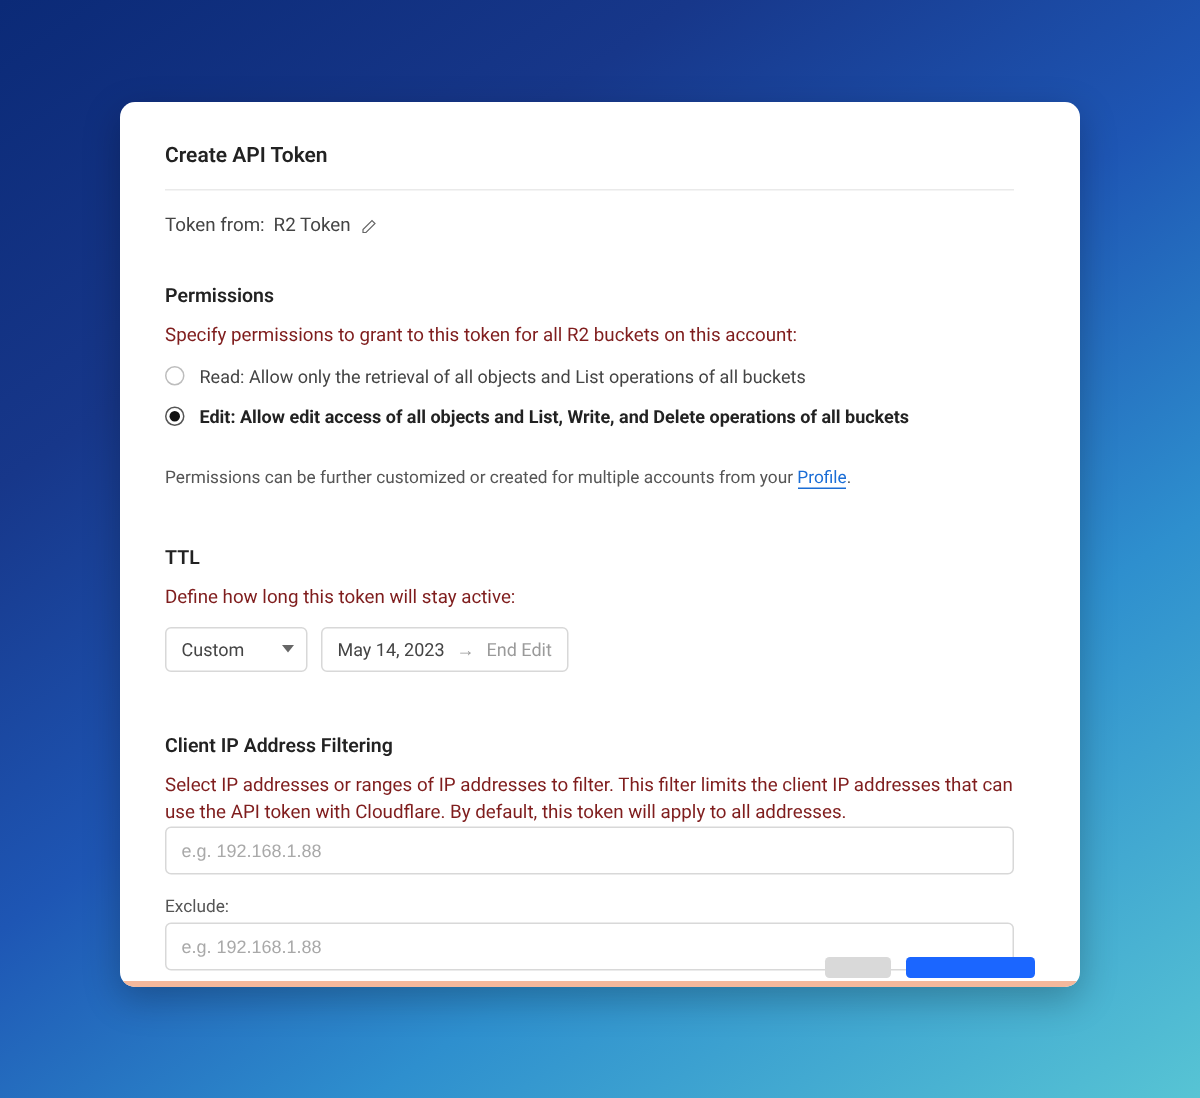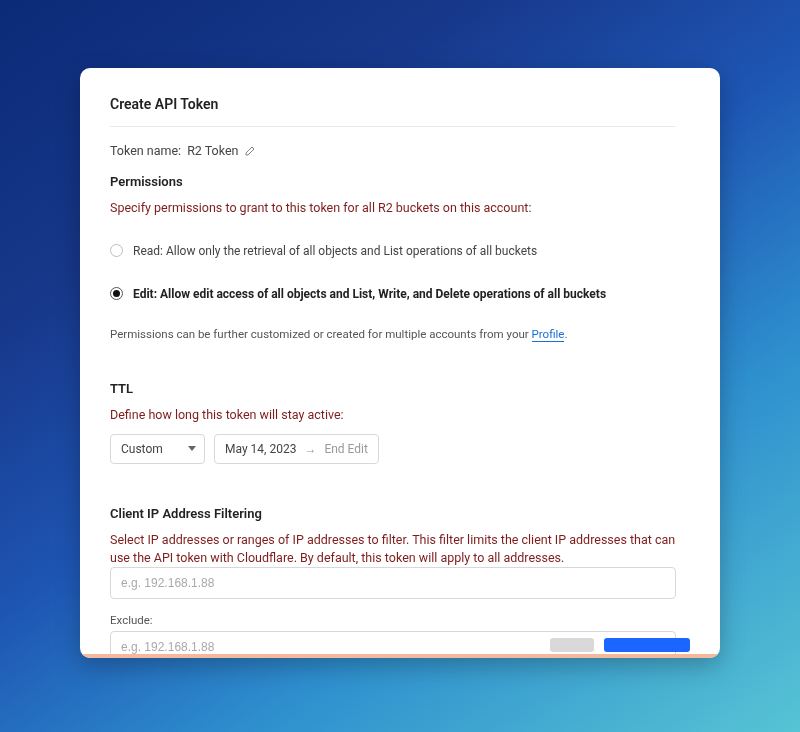--- a/index.html
+++ b/index.html
@@ -20,25 +20,25 @@
     overflow: hidden;
   }
   .card::after{
     content:"";
     position:absolute; left:0; right:0; bottom:0; height:4px;
     background:#f4b89c;
   }
   .title { font-size: 14px; font-weight: 600; color: #222; }
   .divider { height:1px; background:#eaeaea; margin:14px 0 16px; }
   .row { display:flex; align-items:center; gap:6px; font-size:12.5px; color:#444; }
-  .section-h { font-size:13px; font-weight:600; color:#222; margin-top:16px; margin-bottom:10px; }
+  .section-h { font-size:13px; font-weight:600; color:#222; margin-top:32px; margin-bottom:10px; }
   .body-text { font-size:12.5px; color:#7f1d1d; line-height:1.45; }
   .small { font-size:11.5px; color:#555; }
   .link { color:#1a6dd6; border-bottom:1px solid #1a6dd6; cursor:pointer; }
-  .radio-list { margin-top:26px; display:flex; flex-direction:column; gap:26px; }
+  .radio-list { margin-top:10px; display:flex; flex-direction:column; gap:10px; }
   .radio-item { display:flex; align-items:flex-start; gap:10px; font-size:12px; color:#444; cursor:pointer; }
   .radio-outer {
     width:13px; height:13px; border:1.5px solid #555; border-radius:50%;
     display:inline-flex; align-items:center; justify-content:center; flex:0 0 auto; margin-top:1px;
     background:#fff;
   }
   .radio-empty { border-color:#bdbdbd; }
   .radio-dot { width:7px; height:7px; background:#111; border-radius:50%; }
   .radio-label { line-height:1.4; }
   .radio-label strong { font-weight:700; color:#222; }
@@ -73,21 +73,21 @@
 </head>
 <body>
 
 <div class="bg">
   <div class="card">
 
     <div class="title">Create API Token</div>
     <div class="divider"></div>
 
     <div class="row">
-      <span>Token name:</span>
+      <span>Token from:</span>
       <span>R2 Token</span>
       <span class="edit-icon">
         <svg viewBox="0 0 24 24">
             <path d="M4 20h4L20 8l-4-4L4 16v4z"></path>
           </svg>
       </span>
     </div>
 
     <div class="section-h">Permissions</div>
     <div class="body-text">Specify permissions to grant to this token for all R2 buckets on this account:</div>

